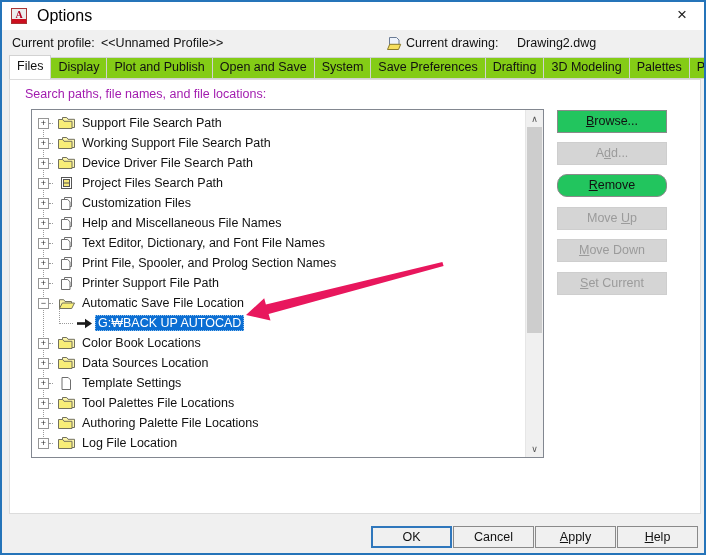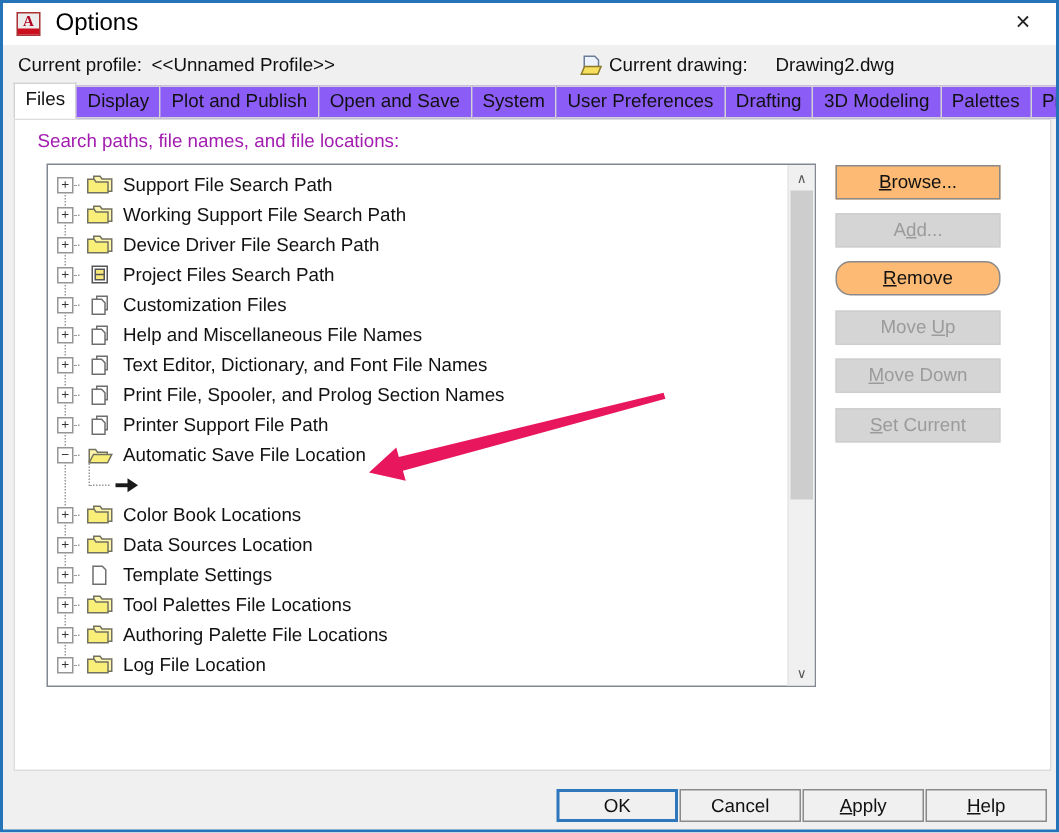--- a/index.html
+++ b/index.html
@@ -19,21 +19,21 @@
     font-size:17px;color:#222;cursor:default;}
 
   
   .profilebar{position:absolute;top:28px;left:0;right:0;height:27px;font-size:12.5px;color:#111;}
   .profilebar .abs{position:absolute;top:6px;}
   .p-label{left:10px;} .p-value{left:99px;}
   .d-icon{left:384px;top:4px;} .d-label{left:404px;} .d-value{left:515px;}
 
   
   .tabstrip{position:absolute;top:55px;left:7px;right:7px;height:22px;display:flex;align-items:flex-end;z-index:2;}
-  .tab{height:20px;line-height:19px;padding:0 7px;font-size:12.5px;color:#111;background:#8b5cf6;
+  .tab{height:20px;line-height:19px;padding:0 7px;font-size:12.5px;color:#111;background:#84cc16;
     border:1px solid #d2d2d2;border-left:none;white-space:nowrap;}
   .tab:first-child{border-left:1px solid #d2d2d2;}
   .tab.active{background:#fff;height:23px;line-height:21px;border-bottom:none;border-left:1px solid #d2d2d2;}
 
   
   .page{position:absolute;left:7px;top:77px;width:692px;height:435px;background:#fff;
     border:1px solid #dcdcdc;box-sizing:border-box;z-index:1;}
   .search-label{position:absolute;left:15px;top:7px;font-size:12.5px;color:#a21caf;}
 
   
@@ -56,21 +56,21 @@
   
   .scrollbar{position:absolute;top:0;right:0;bottom:0;width:17px;background:#f0f0f0;border-left:1px solid #e6e6e6;}
   .sb-btn{position:absolute;left:0;right:0;height:17px;display:flex;align-items:center;justify-content:center;
     font-size:9px;color:#555;}
   .sb-up{top:0;} .sb-down{bottom:0;}
   .sb-thumb{position:absolute;left:1px;right:1px;top:17px;height:206px;background:#cdcdcd;}
 
   
   .sbtn{position:absolute;left:555px;width:110px;height:23px;box-sizing:border-box;z-index:3;
     font-size:12.5px;text-align:center;line-height:21px;}
-  .sbtn.enabled{background:#fdba74;border:1px solid #8a8a8a;color:#111;}
+  .sbtn.enabled{background:#22c55e;border:1px solid #8a8a8a;color:#111;}
   .sbtn.disabled{background:#d5d5d5;border:1px solid #cecece;color:#9b9b9b;}
 
   
   .bbtn{position:absolute;top:524px;width:81px;height:22px;box-sizing:border-box;z-index:3;
     font-size:12.5px;text-align:center;line-height:20px;background:#f0f0f0;border:1px solid #8a8a8a;color:#111;}
   .bbtn.default{border:2px solid #2f77bc;line-height:18px;}
 
   
   .annotation{position:absolute;left:0;top:0;width:706px;height:555px;z-index:10;pointer-events:none;}
   u{text-decoration:underline;}
@@ -98,21 +98,21 @@
     <span class="abs d-label">Current drawing:</span>
     <span class="abs d-value">Drawing2.dwg</span>
   </div>
 
   <div class="tabstrip" id="tabstrip">
       <div class="tab active">Files</div>
       <div class="tab">Display</div>
       <div class="tab">Plot and Publish</div>
       <div class="tab">Open and Save</div>
       <div class="tab">System</div>
-      <div class="tab">User Preferences</div>
+      <div class="tab">Save Preferences</div>
       <div class="tab">Drafting</div>
       <div class="tab">3D Modeling</div>
       <div class="tab">Palettes</div>
       <div class="tab">Profiles</div>
     </div>
 
   <div class="page">
     <div class="search-label">Search paths, file names, and file locations:</div>
     <div class="listbox">
       <div class="tree" id="tree">
@@ -229,20 +229,21 @@
             </span>
             <span class="row-label">Automatic Save File Location</span>
           </div>
           <div class="row child selected">
             <span class="tree-icon">
               <svg width="17" height="11" viewBox="0 0 17 11">
                 <rect x="1" y="4.2" width="9" height="2.6" fill="#1a1a1a"></rect>
                 <path d="M9 0.8 16 5.5 9 10.2z" fill="#1a1a1a"></path>
               </svg>
             </span>
+            <span class="row-label">G:₩BACK UP AUTOCAD</span>
           </div>
           <div class="row">
             <span class="toggle">+</span>
             <span class="dash"></span>
             <span class="tree-icon">
               <svg width="19" height="14" viewBox="0 0 19 14">
                 <path d="M5.5 1.5h4.2L11 3.3h6.5v8.2H5.5z" fill="#fdf6aa" stroke="#72715f"></path>
                 <path d="M1.5 3.5h4.2L7 5.3h8v7.2H1.5z" fill="#f8ee78" stroke="#72715f"></path>
               </svg>
             </span>

